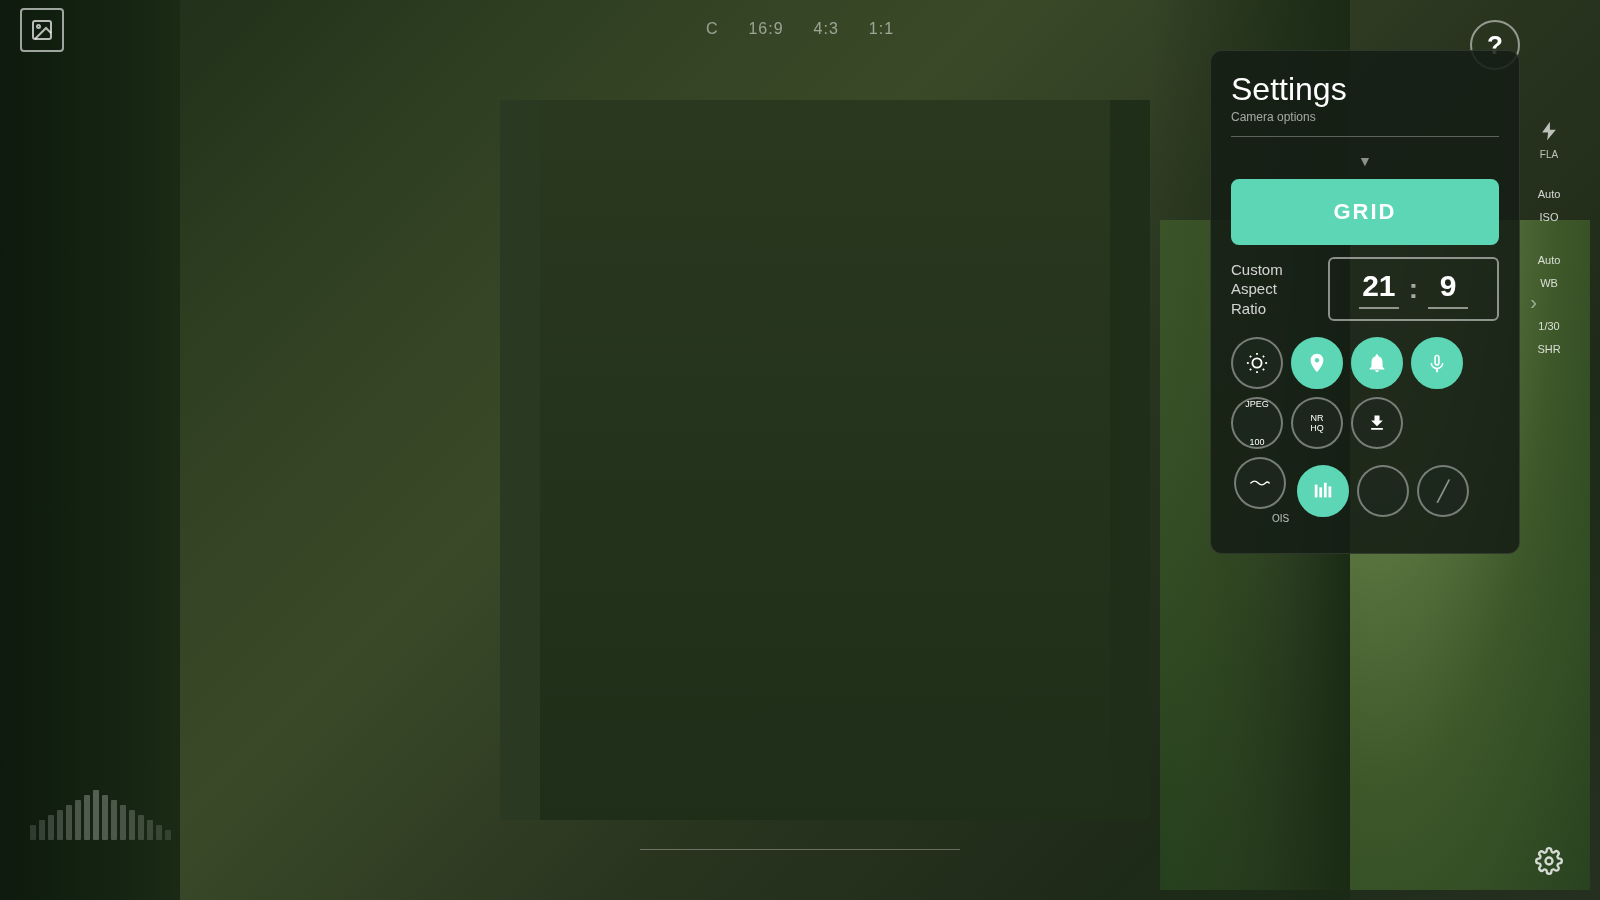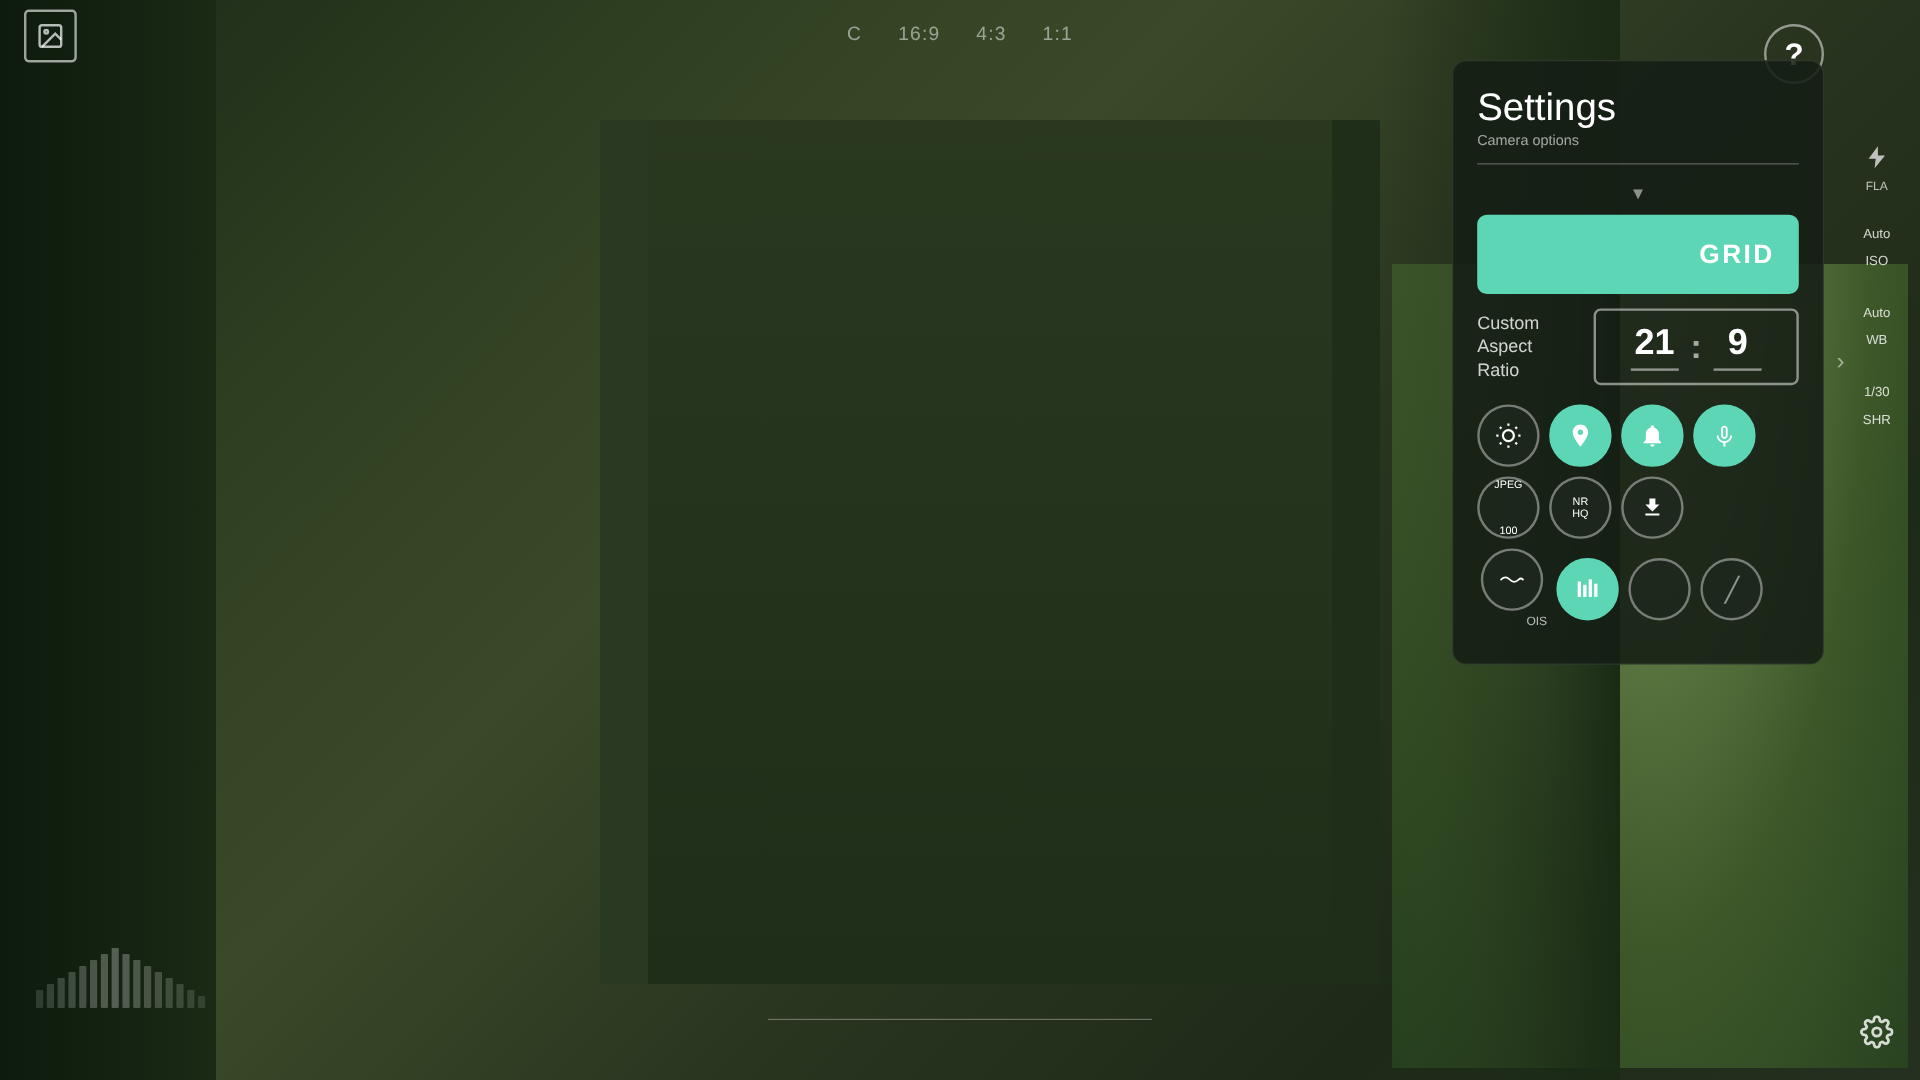--- a/index.html
+++ b/index.html
@@ -101,21 +101,21 @@
 
     .bar {
       background: rgba(255,255,255,0.4);
       width: 6px;
       border-radius: 1px;
     }
 
     
     #right-controls {
       position: absolute;
-      right: 1px; top: 0; bottom: 0;
+      right: 16px; top: 0; bottom: 0;
       width: 70px;
       display: flex;
       flex-direction: column;
       align-items: center;
       padding: 20px 0;
       gap: 20px;
       z-index: 10;
     }
 
     .right-icon {
@@ -174,21 +174,21 @@
       padding: 18px;
       margin-bottom: 12px;
       border: 2px solid rgba(255,255,255,0.4);
       border-radius: 8px;
       background: transparent;
       color: #ffffff;
       font-size: 22px;
       font-weight: bold;
       letter-spacing: 2px;
       cursor: pointer;
-      text-align: right;
+      text-align: center;
     }
 
     .setting-btn.active {
       background: #5dd6b5;
       border-color: #5dd6b5;
       color: #ffffff;
     }
 
     
     .custom-aspect-row {

